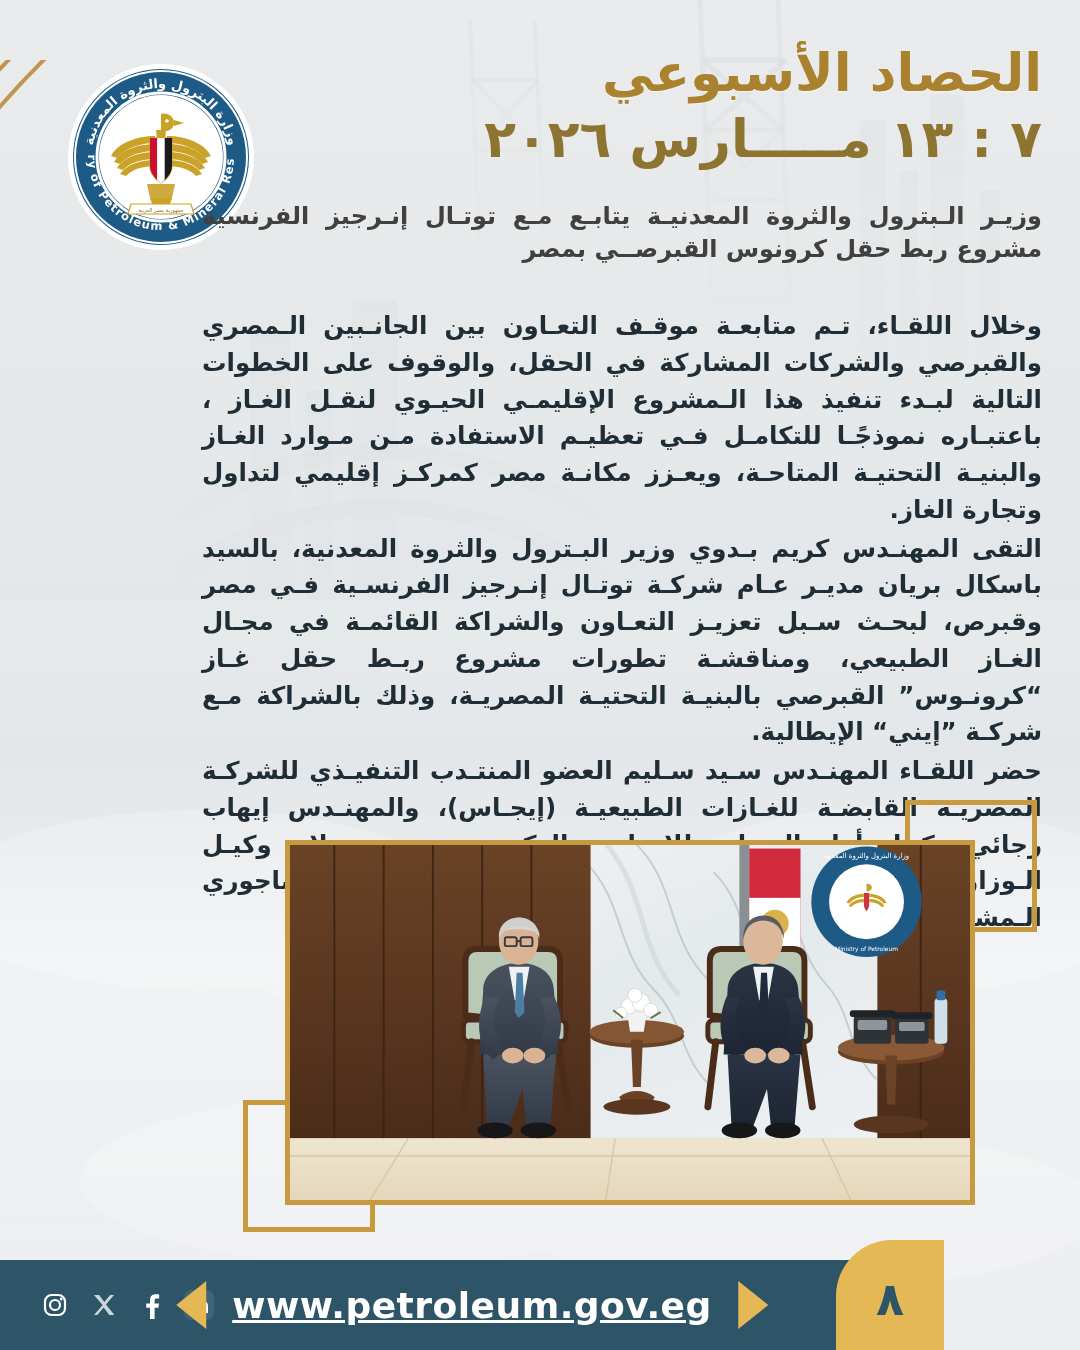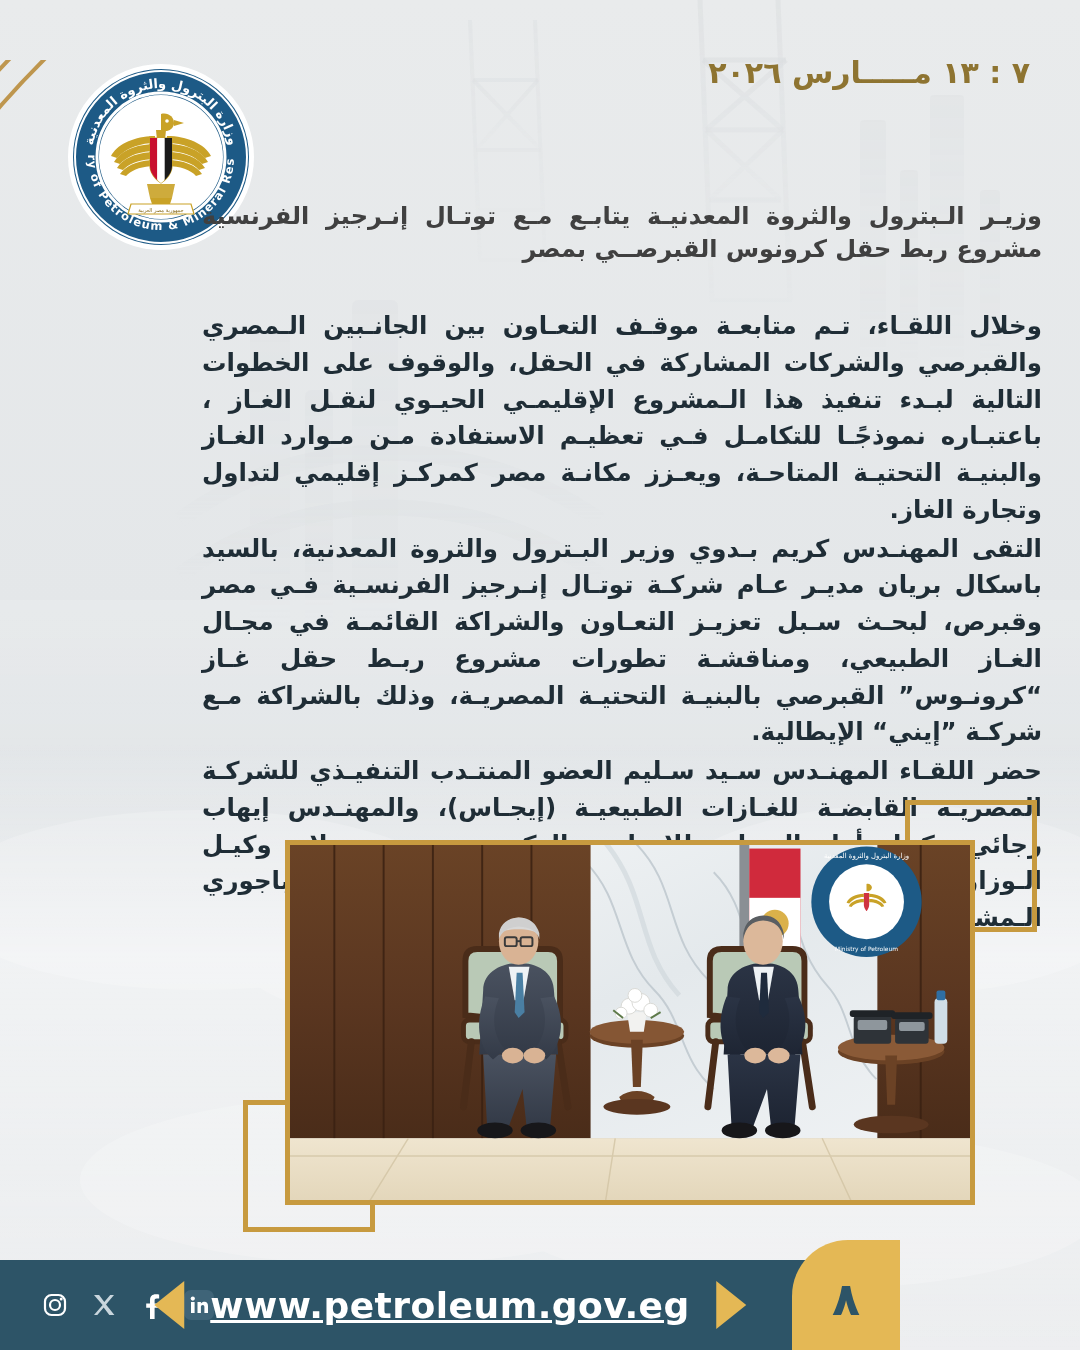--- a/index.html
+++ b/index.html
@@ -25,21 +25,21 @@
   .logo{position:absolute;left:66px;top:62px;width:190px;height:190px;}
 
   
   .hdr{position:absolute;right:38px;top:46px;width:720px;text-align:right;}
   .kicker{
     font-size:52px;font-weight:700;color:#a9812f;letter-spacing:0;
     line-height:1.05;margin:0;direction:rtl;
     text-shadow:0 1px 0 rgba(255,255,255,.5);
   }
   .dateline{
-    font-size:30px;font-weight:700;color:#8e7431;margin:10px 12px 0;
+    font-size:52px;font-weight:700;color:#8e7431;margin:10px 0 0;
     line-height:1.1;direction:rtl;
   }
 
   
   .headline{
     position:absolute;right:38px;top:200px;width:840px;
     text-align:justify;text-align-last:right;direction:rtl;
     font-size:24px;font-weight:700;line-height:1.38;color:#404040;
     letter-spacing:0;
   }
@@ -68,20 +68,21 @@
     position:absolute;left:285px;top:840px;width:690px;height:365px;
     border:5px solid #c79a3f;box-sizing:border-box;overflow:hidden;
     background:#cfc9bd;
   }
   .photo svg{display:block;width:100%;height:100%;}
 
   
   .footer{
     position:absolute;left:0;bottom:0;width:900px;height:90px;
     background:#2d5467;
+    padding-left:44px;
   }
   .socials{
     position:absolute;left:38px;top:50%;transform:translateY(-50%);
     display:flex;gap:14px;align-items:center;
   }
   .soc{width:34px;height:34px;display:flex;align-items:center;justify-content:center;}
   .soc svg{display:block;}
   .urlrow{
     position:absolute;left:50%;top:50%;transform:translate(-50%,-50%);
     display:flex;align-items:center;gap:26px;direction:ltr;
@@ -249,20 +250,21 @@
 
         <g>
           <path d="M -30 46 L 30 46 L 33 56 L -33 56 Z" fill="#ffffff" stroke="#c9a227" stroke-width="1.2"></path>
           <text x="0" y="53.5" font-size="5.2" fill="#8a6d1e" text-anchor="middle" font-family="DejaVu Sans, sans-serif">جمهورية مصر العربية</text>
         </g>
       </g>
     </svg>
   </div>
 
   <div class="hdr">
+    <div class="kicker">الحصاد الأسبوعي</div>
     <div class="dateline">٧ : ١٣ مـــــارس ٢٠٢٦</div>
   </div>
 
   <div class="headline">وزيـر الـبترول والثروة المعدنيـة يتابـع مـع توتـال إنـرجيز الفرنسية مشروع ربط حقل كرونوس القبرصــي بمصر</div>
 
   <div class="body-wrap">
     <p class="para">وخلال اللقـاء، تـم متابعـة موقـف التعـاون بين الجانـبين الـمصري والقبرصي والشركات المشاركة في الحقل، والوقوف على الخطوات التالية لبـدء تنفيذ هذا الـمشروع الإقليمـي الحيـوي لنقـل الغـاز ، باعتبـاره نموذجًـا للتكامـل فـي تعظيـم الاستفادة مـن مـوارد الغـاز والبنيـة التحتيـة المتاحـة، ويعـزز مكانـة مصر كمركـز إقليمي لتداول وتجارة الغاز.</p>
     <p class="para">التقى المهنـدس كريم بـدوي وزير البـترول والثروة المعدنية، بالسيد باسكال بريان مديـر عـام شركـة توتـال إنـرجيز الفرنسـية فـي مصر وقبرص، لبحـث سـبل تعزيـز التعـاون والشراكة القائمـة في مجـال الغـاز الطبيعي، ومناقشـة تطورات مشروع ربـط حقل غـاز “كرونـوس” القبرصي بالبنيـة التحتيـة المصريـة، وذلك بالشراكة مـع شركـة ”إيني“ الإيطالية.</p>
     <p class="para last">حضر اللقـاء المهنـدس سـيد سـليم العضو المنتـدب التنفيـذي للشركـة المصريـة القابضـة للغـازات الطبيعيـة (إيجـاس)، والمهنـدس إيهاب رجائي وكيـل أول الـوزارة للإنتـاج، والدكتـور سـمير رسلان وكيـل الـوزارة للاتفاقيـات والاستكشـاف، والدكتـور محمـد الباجوري الـمشرف على الإدارة المركزية للشؤون القانونية بالوزارة.</p>
   </div>

